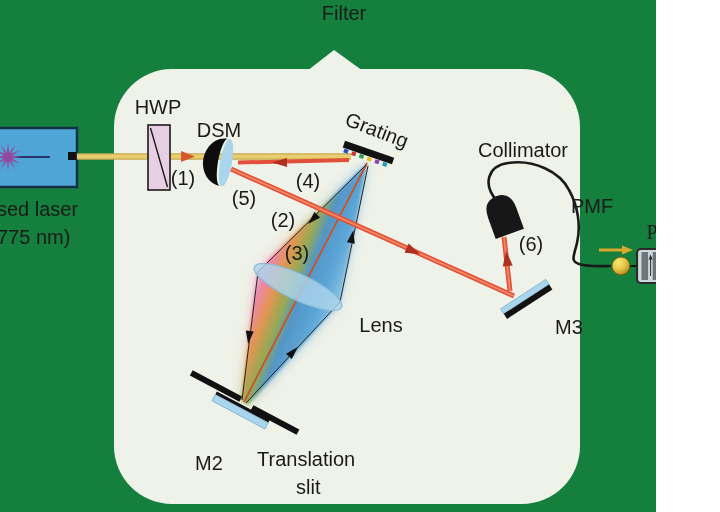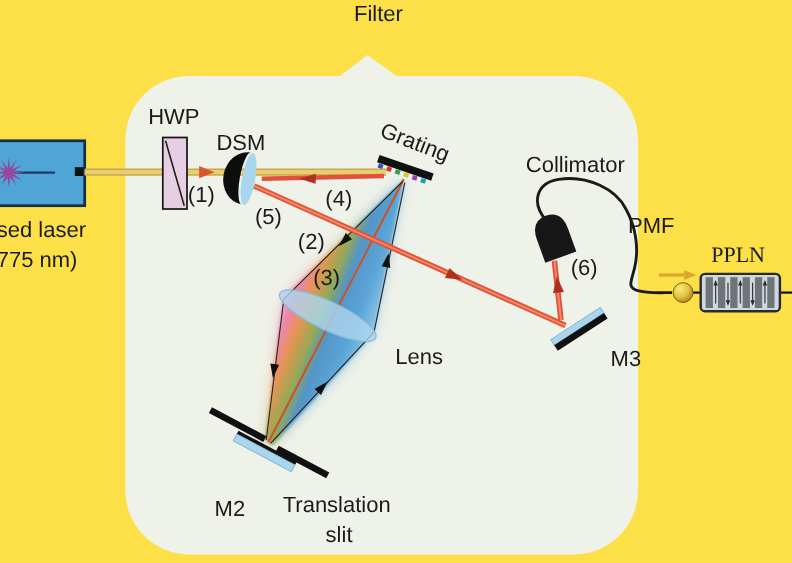--- a/index.html
+++ b/index.html
@@ -1,16 +1,16 @@
 <!DOCTYPE html>
 <html><head>
 <meta charset="utf-8">
 <style>
   html,body{margin:0;padding:0;background:#fff;}
-  #fig{position:relative;width:720px;height:512px;background:#fde047;overflow:hidden;
+  #fig{position:relative;width:656px;height:512px;background:#15803d;overflow:hidden;
        font-family:"Liberation Sans", sans-serif;color:#1a1a1a;}
   #fig svg{position:absolute;left:0;top:0;}
   .lbl{position:absolute;font-size:20px;line-height:1.1;white-space:nowrap;color:#1a1a1a;}
   .c{transform:translateX(-50%);}                 
   .rot{transform:translateX(-50%) rotate(21deg);} 
   
   .t1{left:344px;top:2px;}
   .t2{left:330px;top:25px;}
   .hwp{left:158px;top:96px;}
   .dsm{left:219px;top:119px;}

